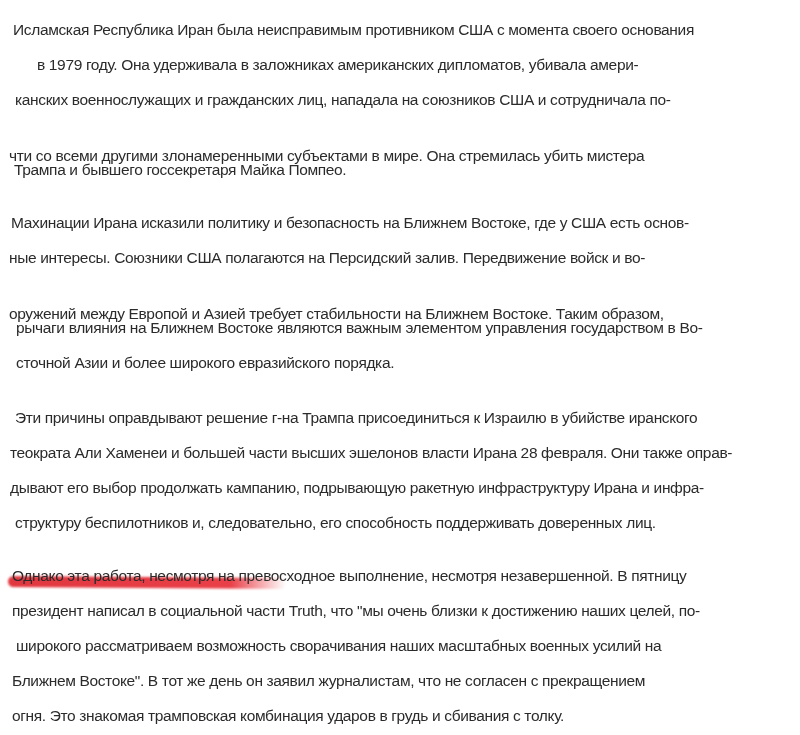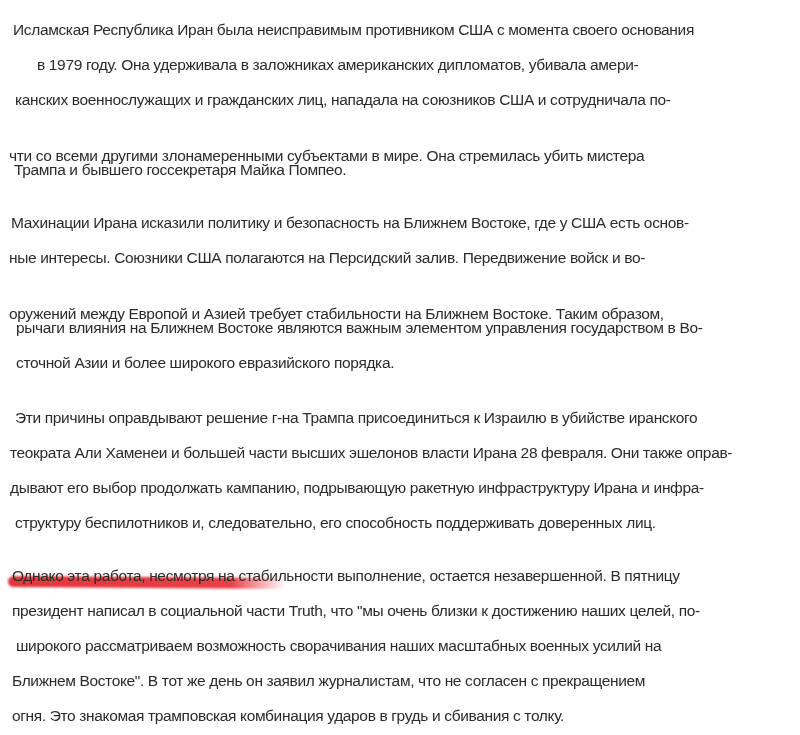--- a/index.html
+++ b/index.html
@@ -64,20 +64,20 @@
   </div>
 
   <div>
     <div class="line" style="left:11px;top:408px;">Эти причины оправдывают решение г-на Трампа присоединиться к Израилю в убийстве иранского</div>
     <div class="line" style="left:6px;top:443px;">теократа Али Хаменеи и большей части высших эшелонов власти Ирана 28 февраля. Они также оправ-</div>
     <div class="line" style="left:6px;top:478px;">дывают его выбор продолжать кампанию, подрывающую ракетную инфраструктуру Ирана и инфра-</div>
     <div class="line" style="left:11px;top:513px;">структуру беспилотников и, следовательно, его способность поддерживать доверенных лиц.</div>
   </div>
 
   <div>
-    <div class="line" style="left:8px;top:566px;">Однако эта работа, несмотря на стабильности выполнение, остается незавершенной. В пятницу</div>
+    <div class="line" style="left:8px;top:566px;">Однако эта работа, несмотря на превосходное выполнение, несмотря незавершенной. В пятницу</div>
     <div class="line" style="left:8px;top:601px;">президент написал в социальной части Truth, что "мы очень близки к достижению наших целей, по-</div>
     <div class="line" style="left:12px;top:636px;">широкого рассматриваем возможность сворачивания наших масштабных военных усилий на</div>
     <div class="line" style="left:8px;top:671px;">Ближнем Востоке". В тот же день он заявил журналистам, что не согласен с прекращением</div>
     <div class="line" style="left:8px;top:706px;">огня. Это знакомая трамповская комбинация ударов в грудь и сбивания с толку.</div>
   </div>
 
 </div>
 
 </body></html>

